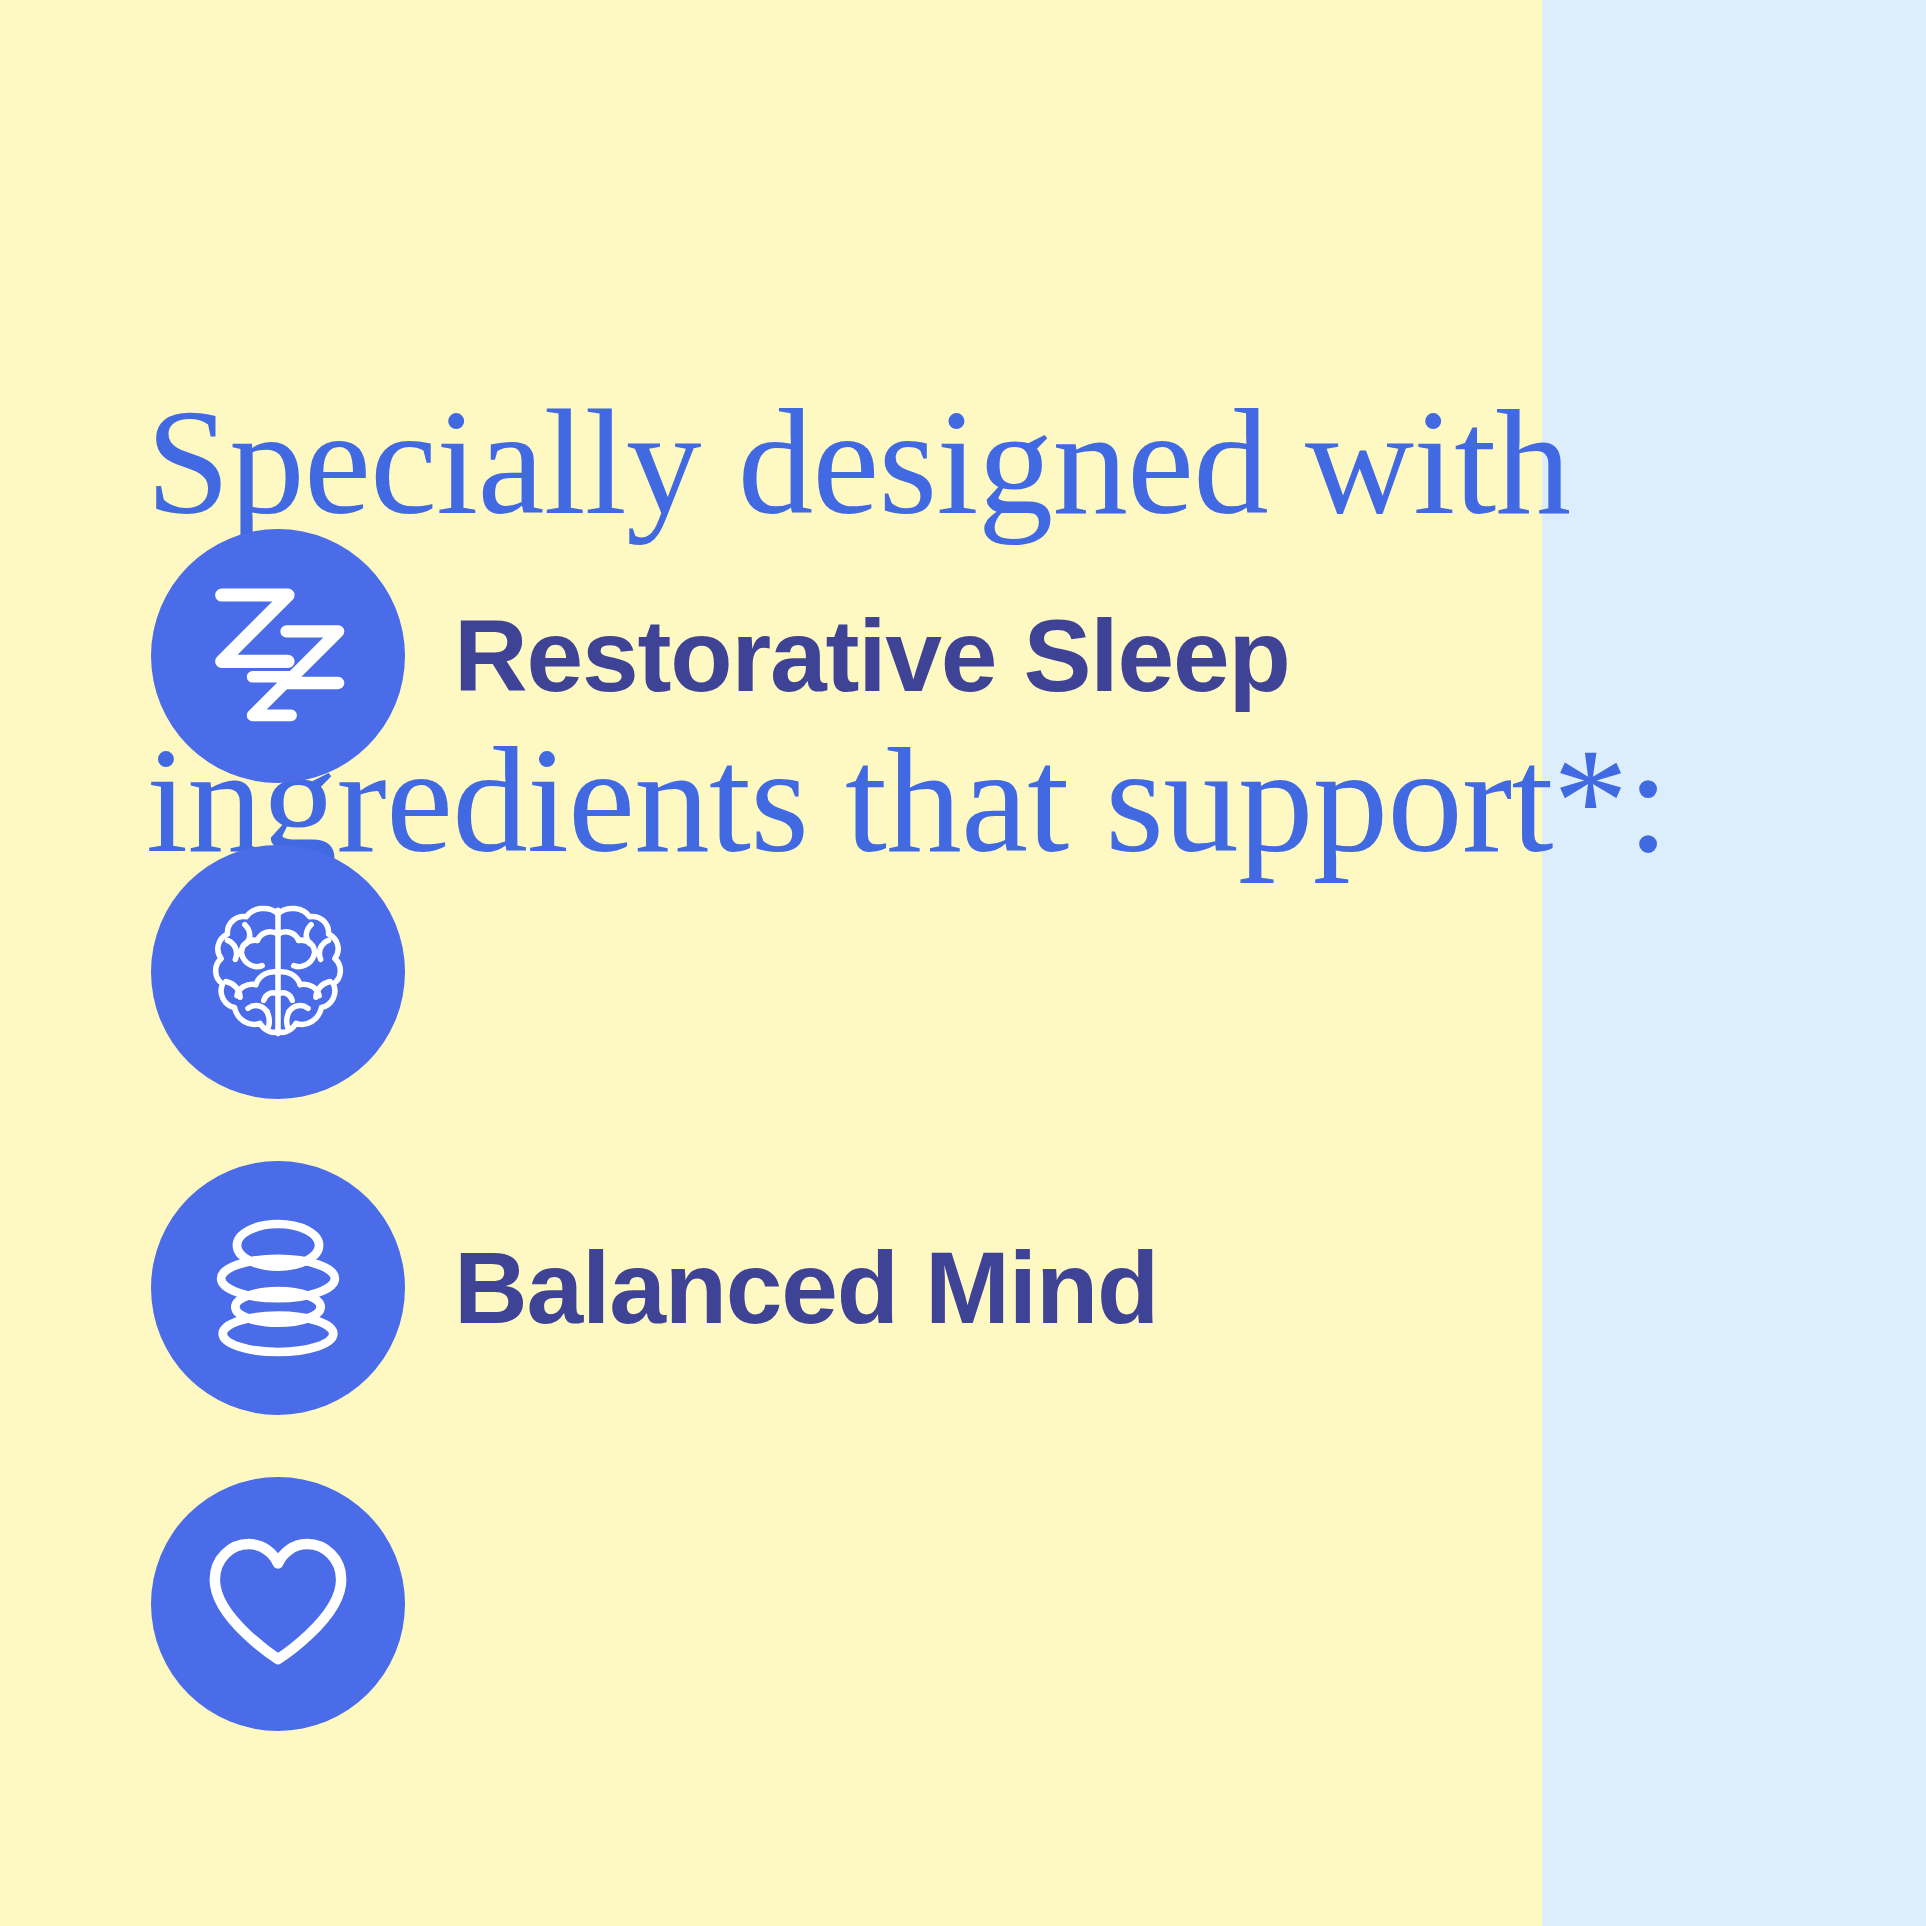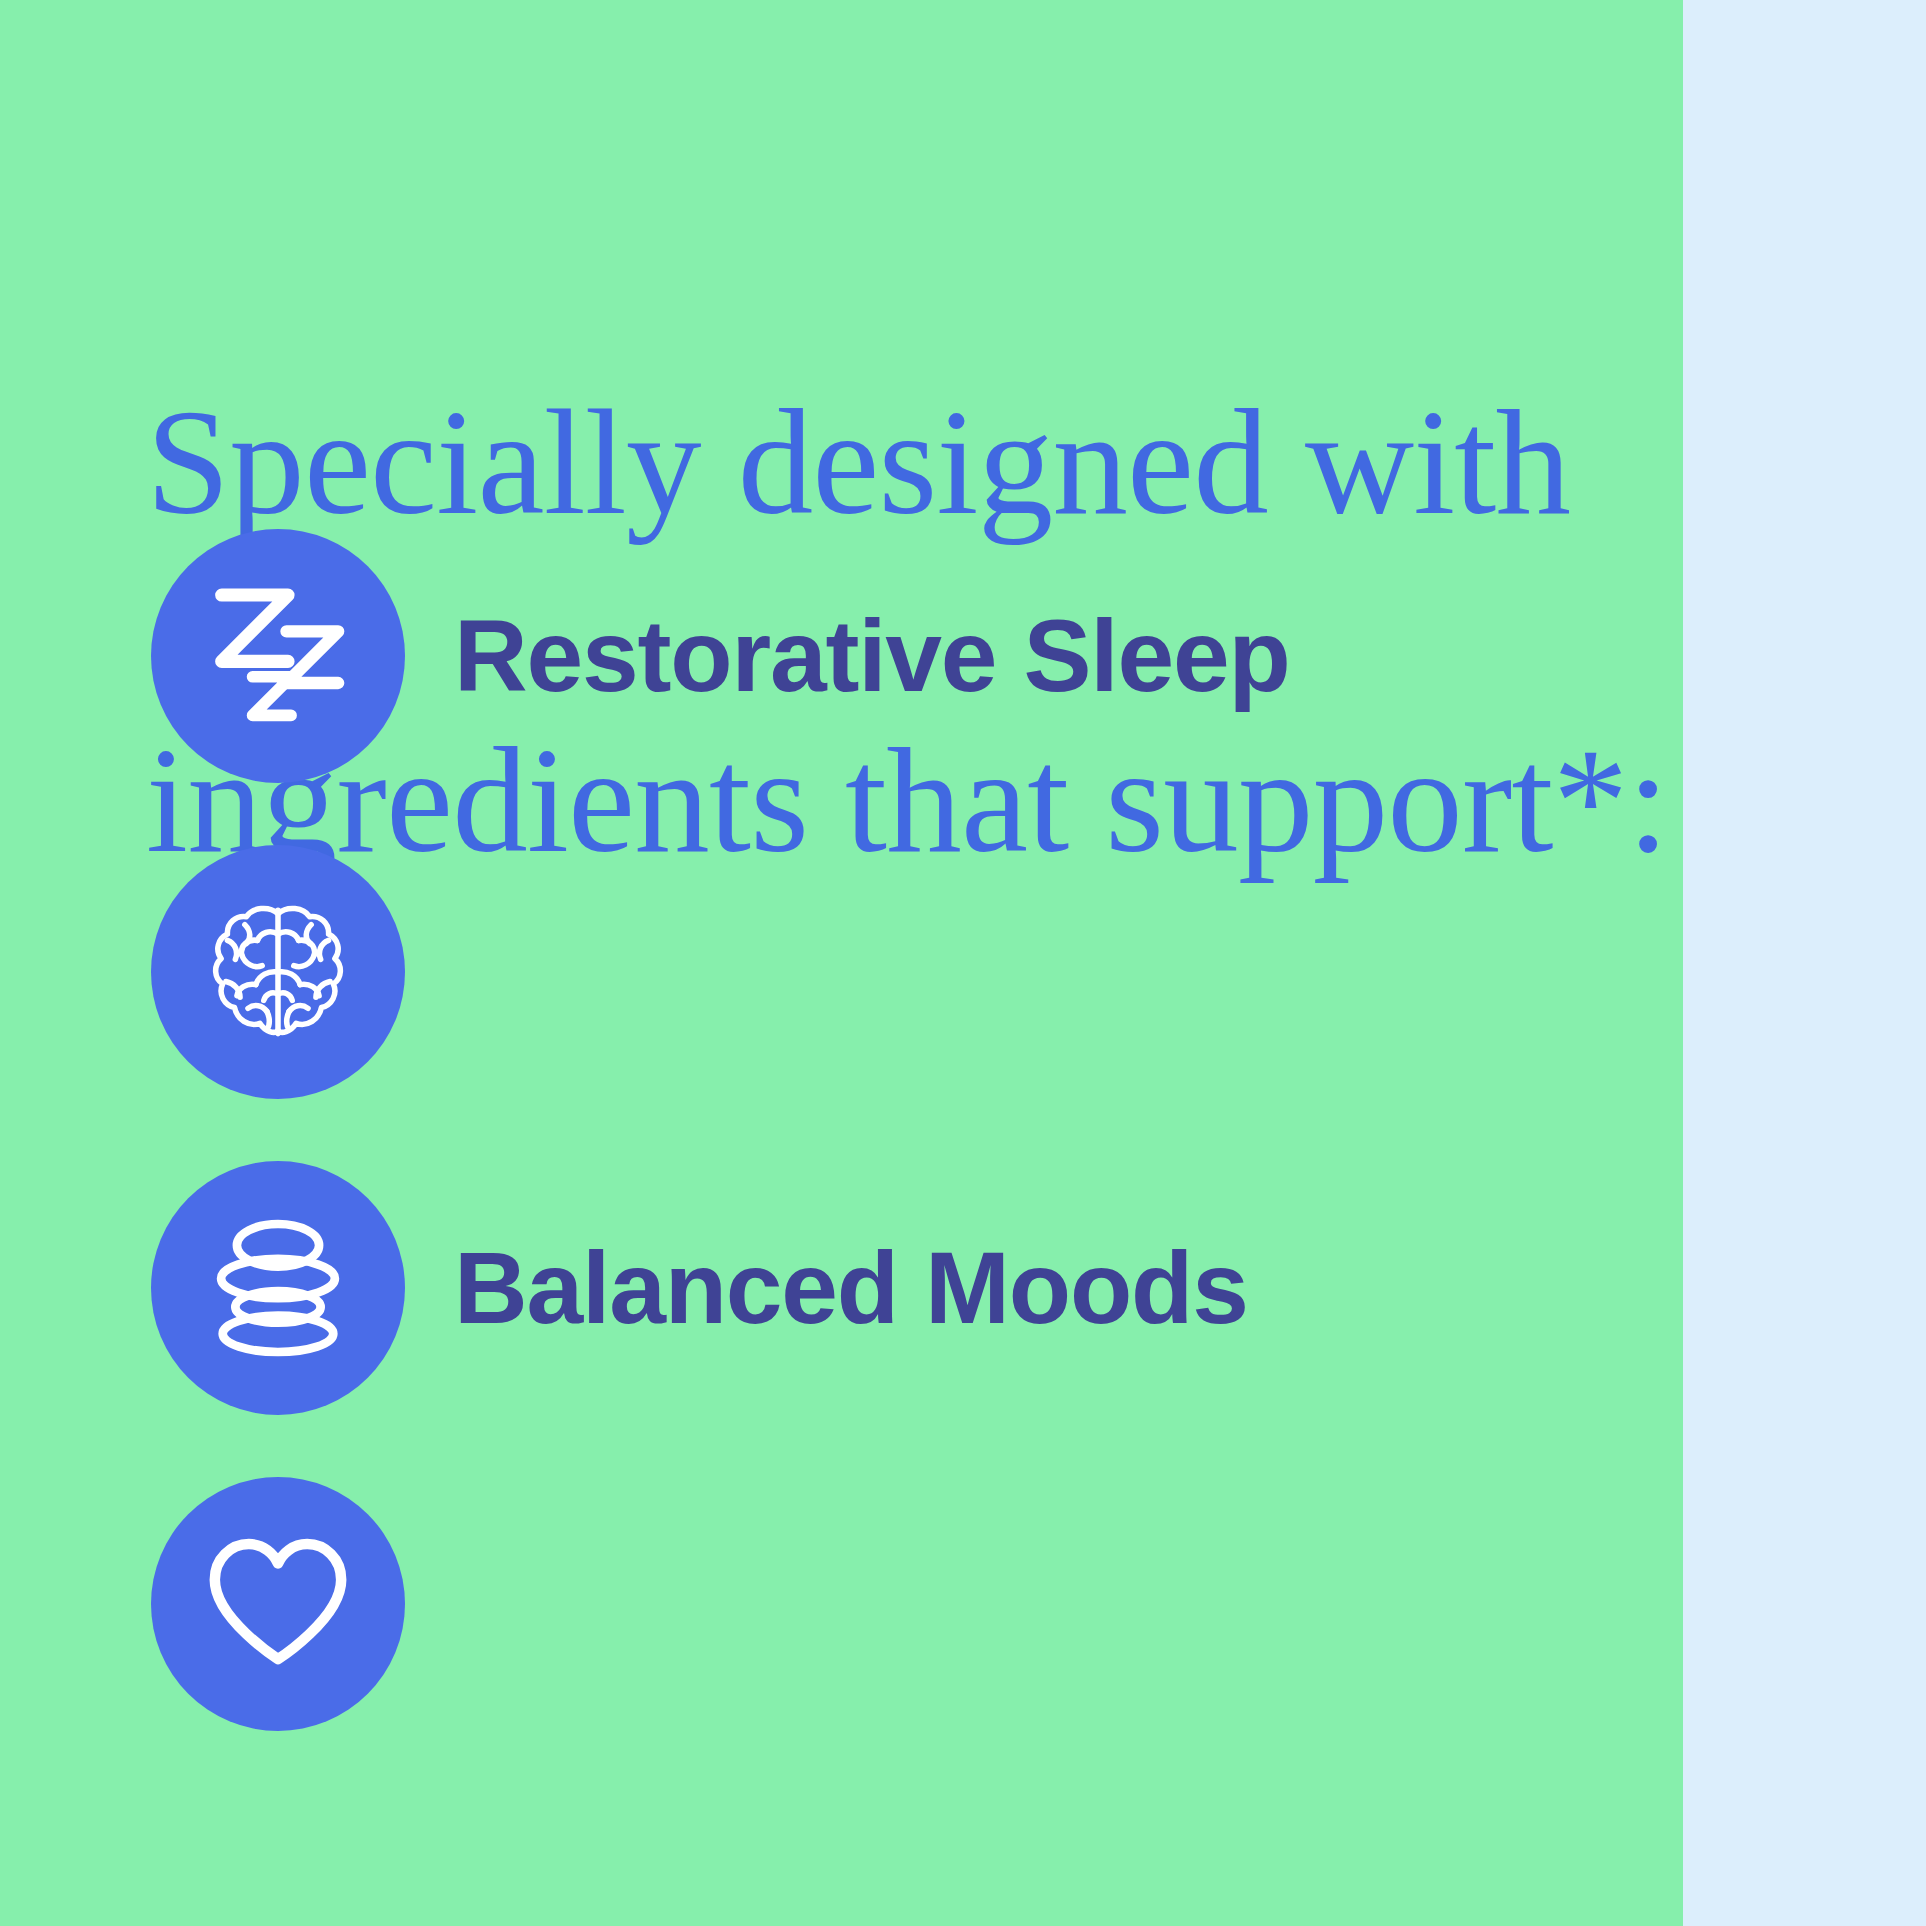--- a/index.html
+++ b/index.html
@@ -9,23 +9,23 @@
   body {
     width: 1926px;
     height: 1926px;
     background: #dceefc;
     font-family: "Liberation Sans", sans-serif;
     overflow: hidden;
   }
 
   .poster {
     position: relative;
-    width: 1683px;
+    width: 1542px;
     height: 1926px;
-    background: #86efac;
+    background: #fef9c3;
     box-sizing: border-box;
   }
 
   
   .heading {
     position: absolute;
     left: 146px;
     top: 108px;
     width: 1587px;
     font-family: "Liberation Serif", "DejaVu Serif", serif;
@@ -178,21 +178,21 @@
 
               <ellipse cx="100" cy="88" rx="72" ry="25"></ellipse>
 
               <ellipse cx="100" cy="124" rx="54" ry="20"></ellipse>
 
               <ellipse cx="100" cy="158" rx="70" ry="23"></ellipse>
             </g>
           </svg>
         </span>
       </div>
-      <div class="benefit-label">Balanced Moods</div>
+      <div class="benefit-label">Balanced Mind</div>
     </div>
 
     <div class="benefit-row">
       <div class="icon-circle">
         <span>
           <svg width="162" height="162" viewBox="0 0 200 200" fill="none" aria-hidden="true">
             <path d="M100 168
                      C 100 168, 22 118, 22 70
                      C 22 44, 42 26, 64 26
                      C 82 26, 95 38, 100 50

